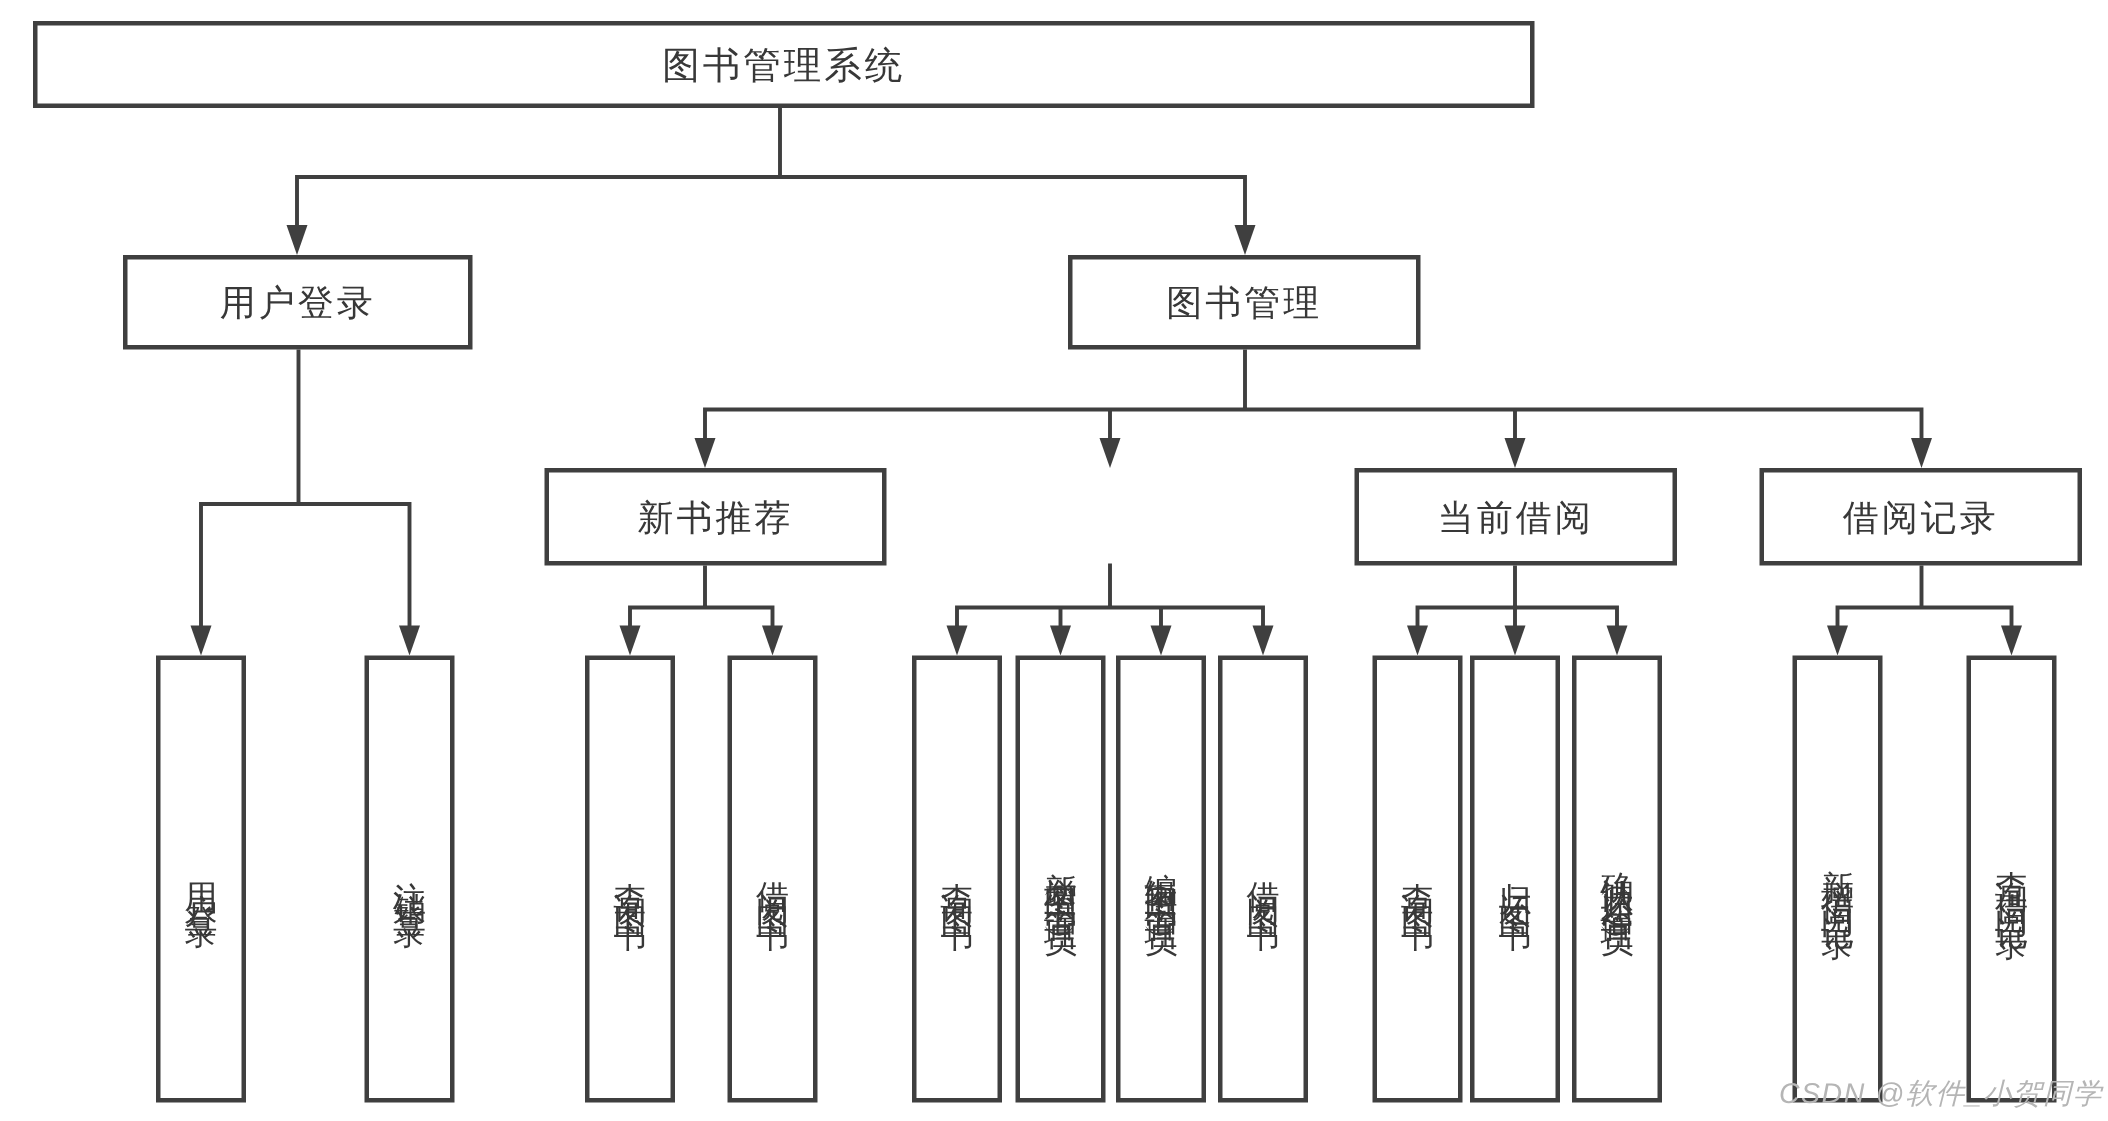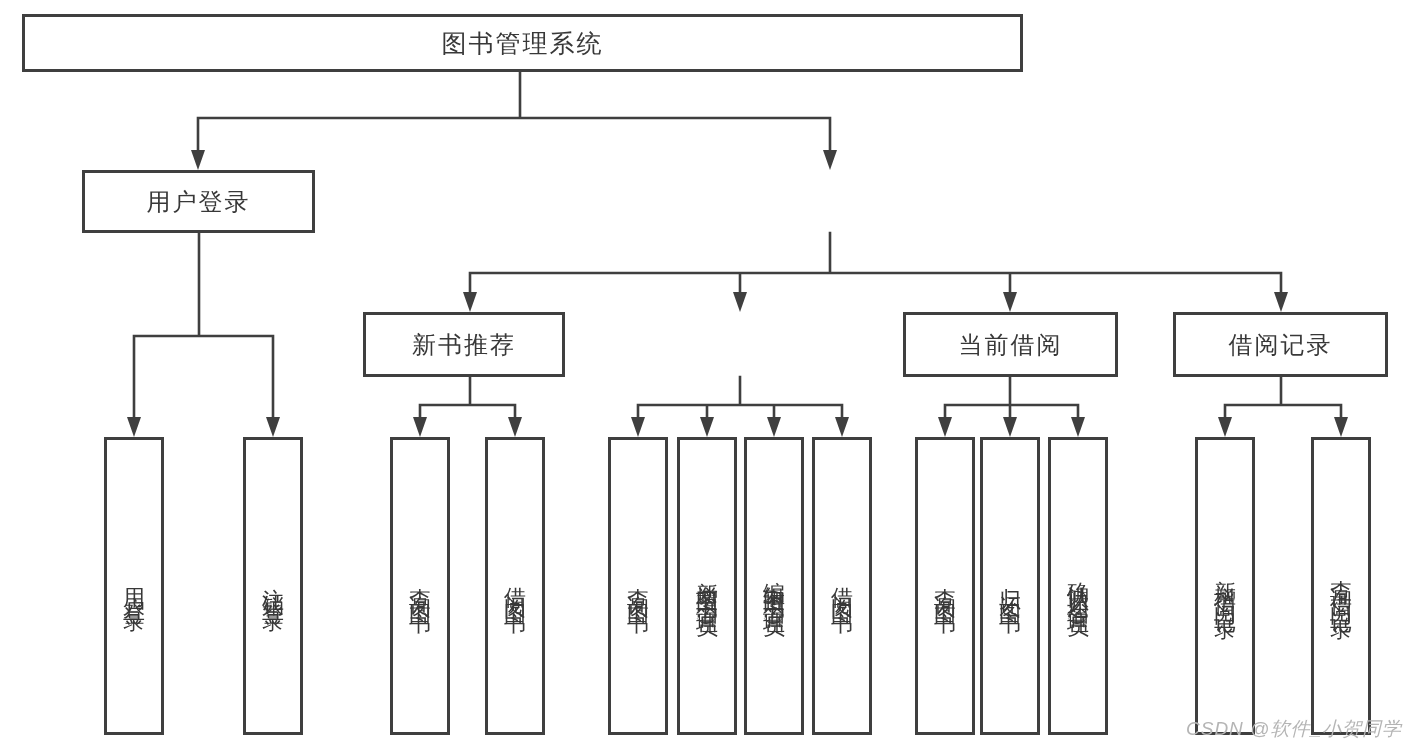--- a/index.html
+++ b/index.html
@@ -106,22 +106,25 @@
     </g>
   </svg>
 
   <div class="node root" style="left:22px;top:14px;width:1001px;height:58px">
     <span>图书管理系统</span>
   </div>
 
   <div class="node lvl2" style="left:82px;top:170px;width:233px;height:63px">
     <span>用户登录</span>
   </div>
+  <div class="node lvl2" style="left:712px;top:170px;width:235px;height:63px">
+    <span>图书管理</span>
+  </div>
 
-  <div class="node lvl3" style="left:363px;top:312px;width:202px;height:65px">
+  <div class="node lvl3" style="left:363px;top:312px;width:228px;height:65px">
     <span>新书推荐</span>
   </div>
   <div class="node lvl3" style="left:903px;top:312px;width:215px;height:65px">
     <span>当前借阅</span>
   </div>
   <div class="node lvl3" style="left:1173px;top:312px;width:215px;height:65px">
     <span>借阅记录</span>
   </div>
 
   <div class="vnode" style="left:104px;top:437px;width:60px;height:298px">

